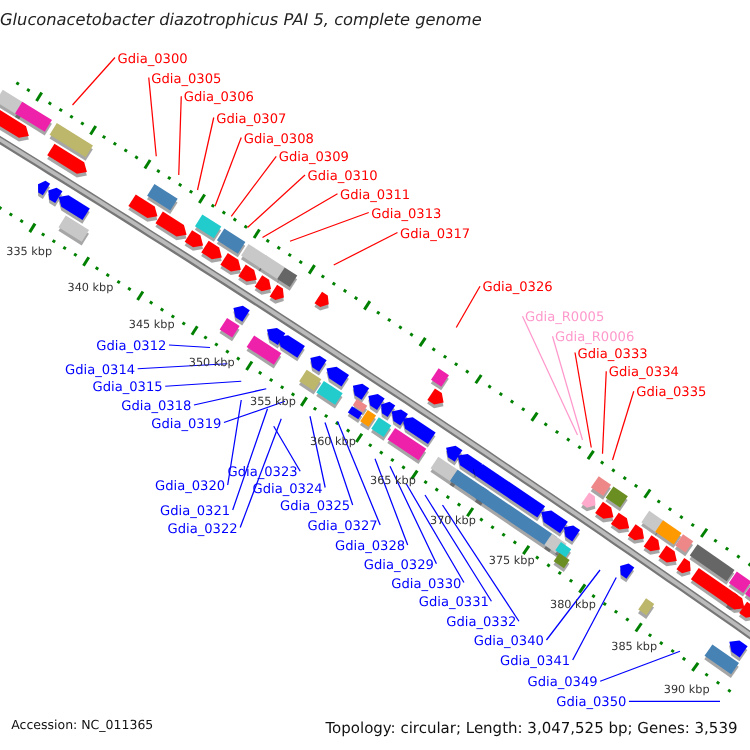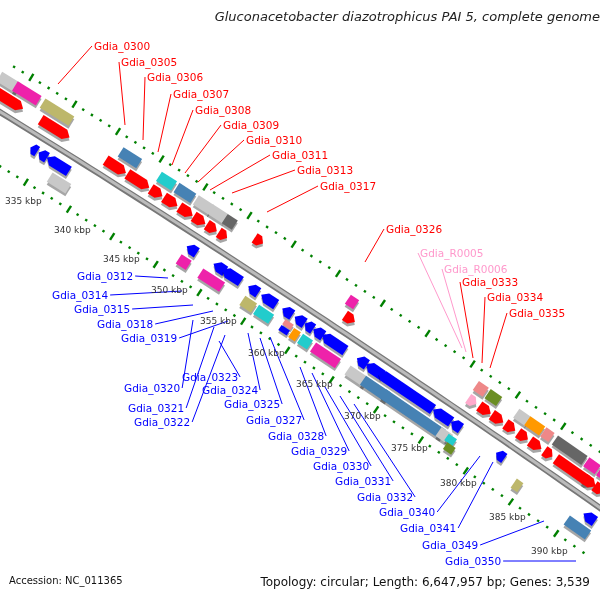--- a/index.html
+++ b/index.html
@@ -1,18 +1,18 @@
 <!DOCTYPE html>
 <html><head>
 <meta charset="utf-8">
 <style>
   html,body{margin:0;padding:0;background:#fff;}
   body{width:600px;height:600px;overflow:hidden;position:relative;font-family:"DejaVu Sans",sans-serif;}
   #map{position:absolute;left:0;top:0;}
-  .title{position:absolute;left:0;top:9px;width:600px;text-align:right;font-style:italic;font-size:13px;color:#222;font-family:"DejaVu Sans",sans-serif;}
+  .title{position:absolute;left:0;top:9px;width:600px;text-align:left;font-style:italic;font-size:13px;color:#222;font-family:"DejaVu Sans",sans-serif;}
   .footer-left{position:absolute;left:9px;top:575px;font-size:10px;color:#111;font-family:"DejaVu Sans",sans-serif;}
   .footer-right{position:absolute;right:10px;top:575px;font-size:12px;color:#111;font-family:"DejaVu Sans",sans-serif;}
   .lbl{font-size:10.5px;font-family:"DejaVu Sans",sans-serif;}
   .kbp{font-size:9px;fill:#333;font-family:"DejaVu Sans",sans-serif;}
 </style>
 </head>
 <body>
 
 <div class="title">Gluconacetobacter diazotrophicus PAI 5, complete genome</div>
 
@@ -579,13 +579,13 @@
       <text x="296" y="387" class="kbp">365 kbp</text>
       <text x="344" y="419" class="kbp">370 kbp</text>
       <text x="391" y="451" class="kbp">375 kbp</text>
       <text x="440" y="486" class="kbp">380 kbp</text>
       <text x="489" y="520" class="kbp">385 kbp</text>
       <text x="531" y="554" class="kbp">390 kbp</text>
     </g>
 </svg>
 
 <div class="footer-left">Accession: NC_011365</div>
-<div class="footer-right">Topology: circular; Length: 6,647,957 bp; Genes: 3,539</div>
+<div class="footer-right">Topology: circular; Length: 3,047,525 bp; Genes: 3,539</div>
 
 </body></html>

